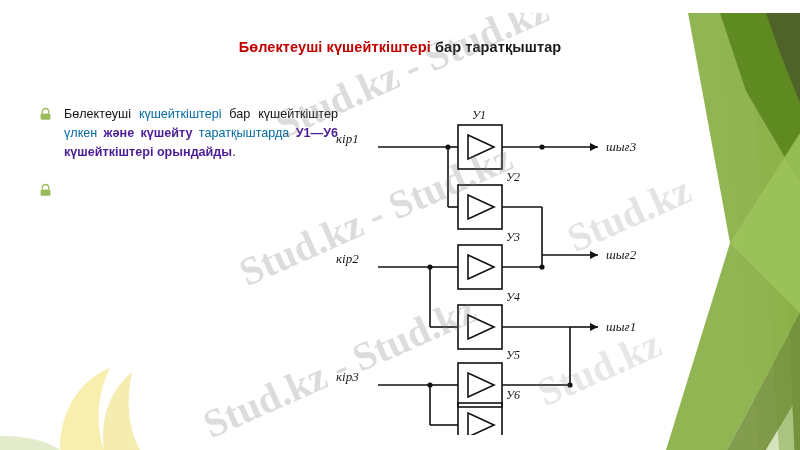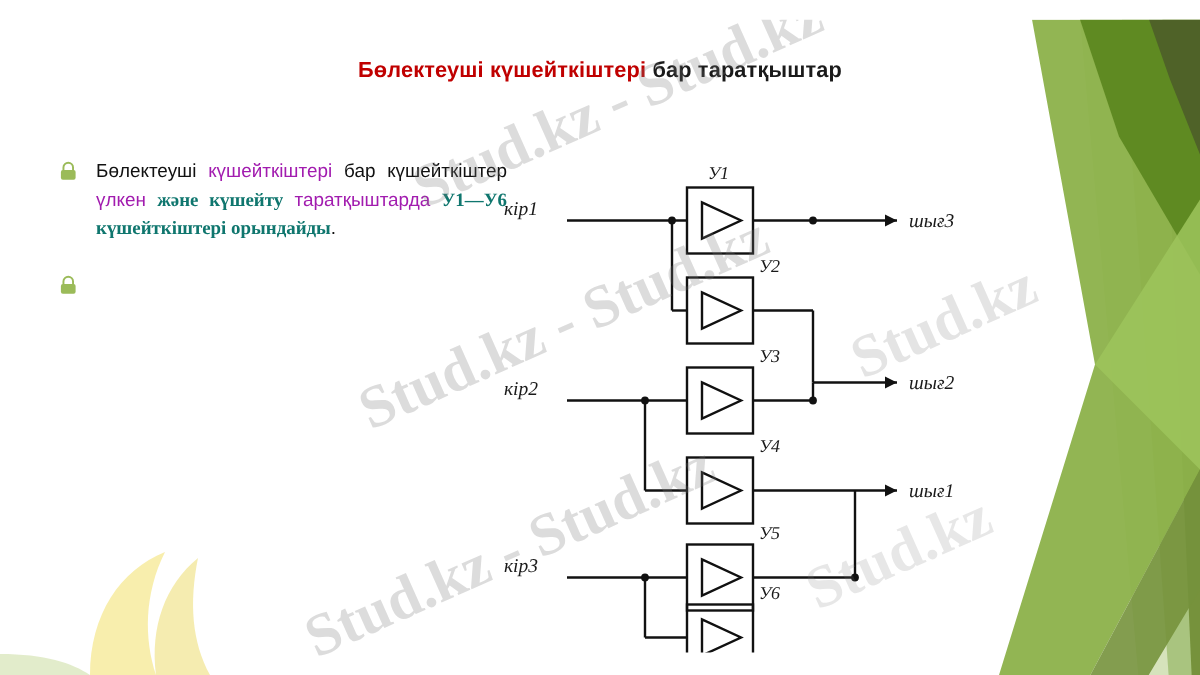--- a/index.html
+++ b/index.html
@@ -79,22 +79,22 @@
   }
   .bullet:last-child { margin-bottom: 0; }
   .b-icon {
     position: absolute;
     left: 0;
     top: 2px;
     width: 15px;
     height: 15px;
   }
   .b-icon svg { display: block; }
-  .hl-green { color: #a21caf; }
-  .hl-bold { font-weight: bold; color: #0f766e; font-family: Liberation Serif, serif; }
+  .hl-green { color: #0369a1; }
+  .hl-bold { font-weight: bold; color: #4c1d95; }
 
   
   .figure {
     position: absolute;
     left: 330px;
     top: 72px;
     width: 340px;
     height: 350px;
     z-index: 4;
   }

